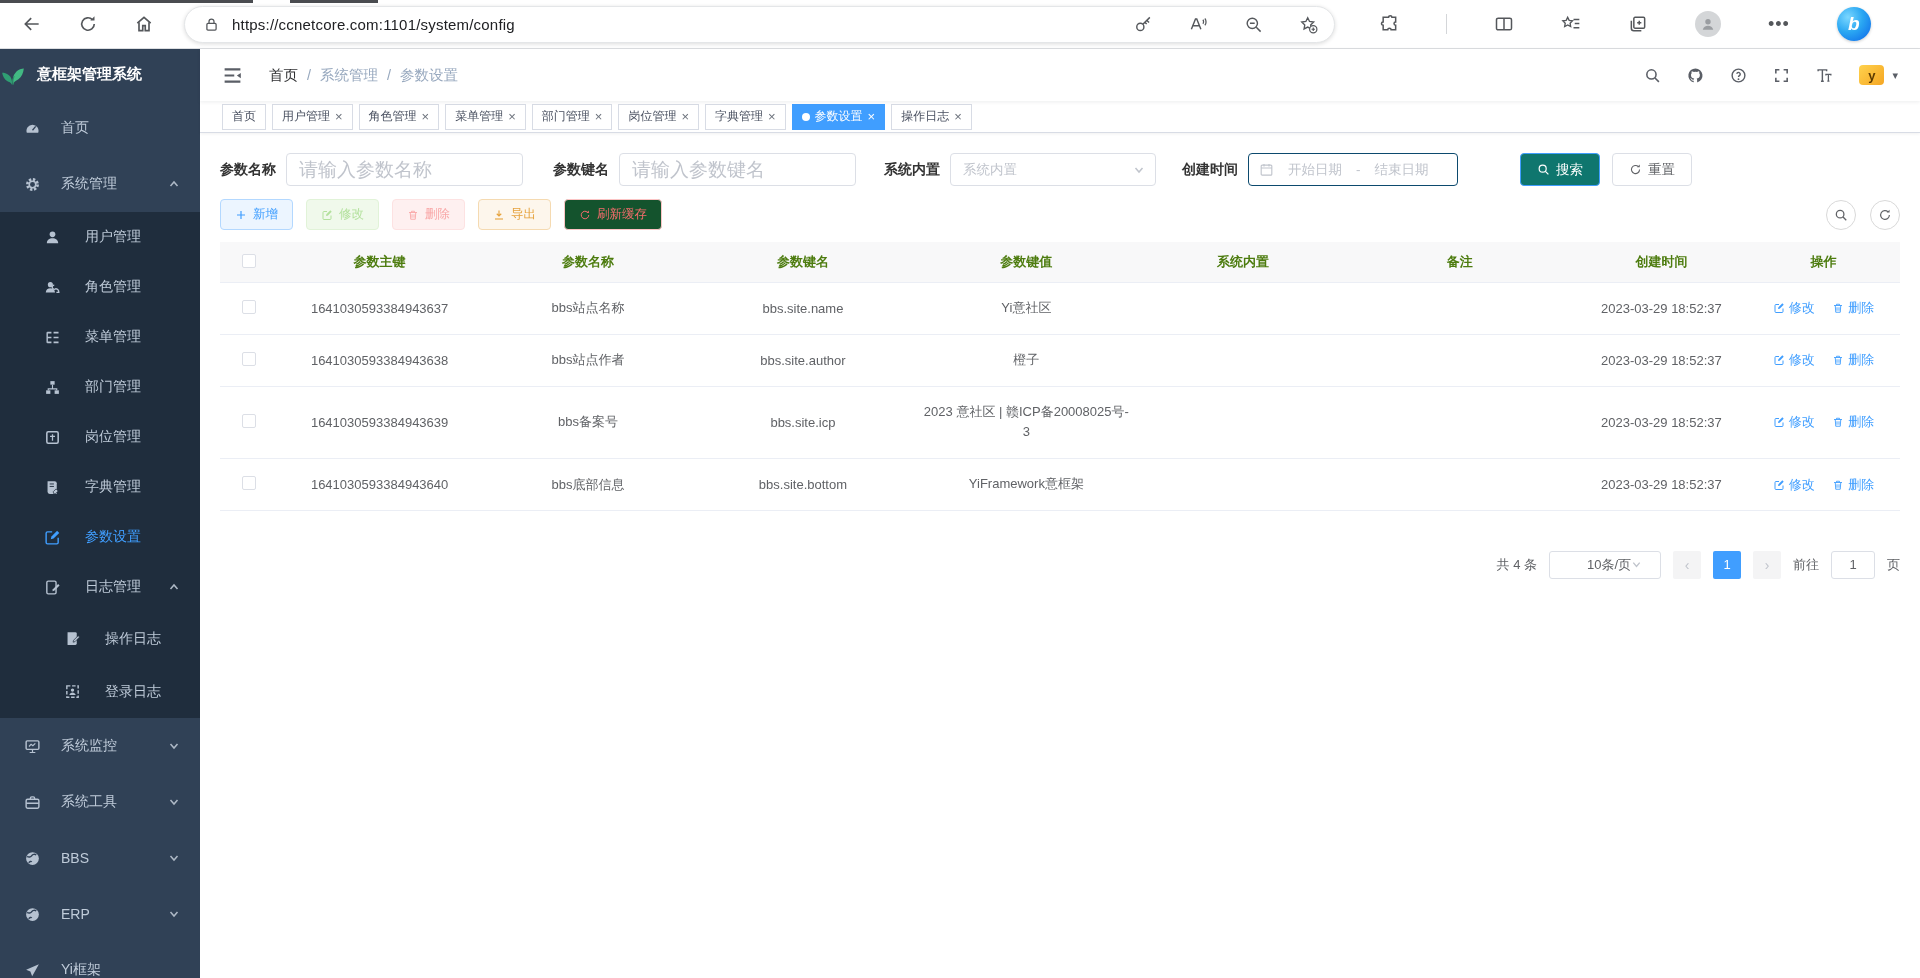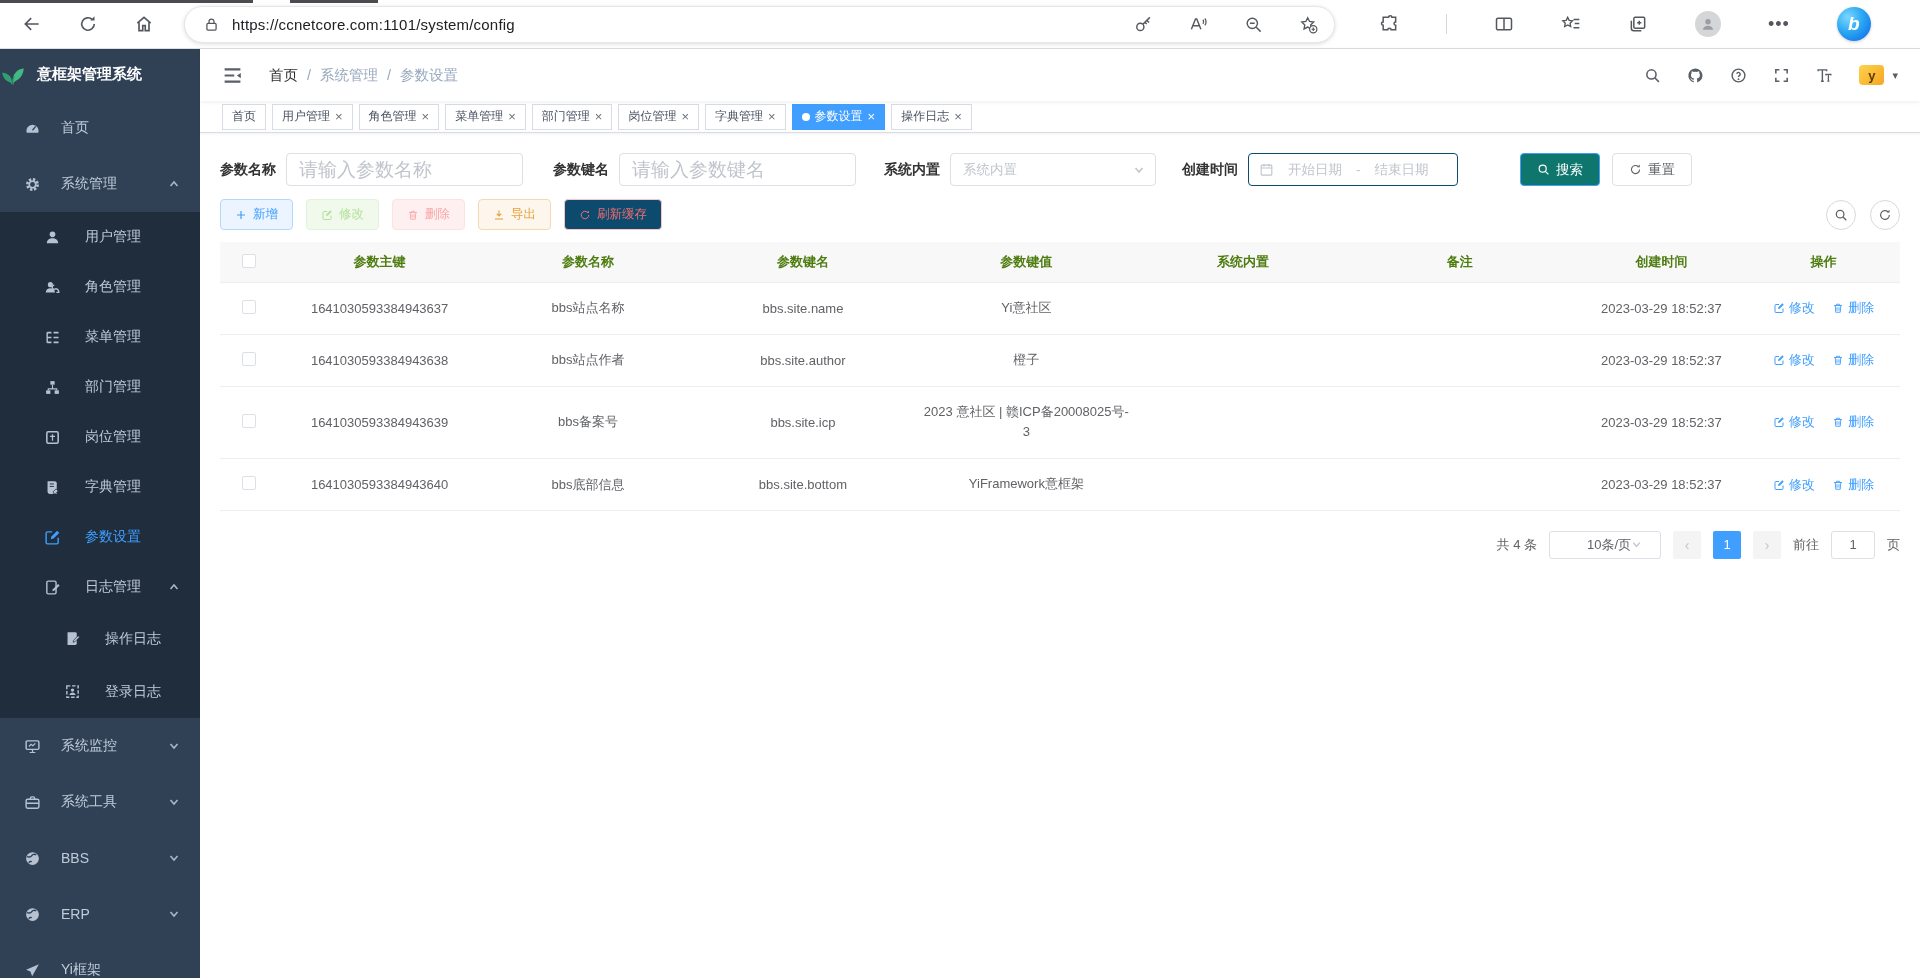--- a/index.html
+++ b/index.html
@@ -96,41 +96,41 @@
   .btn-reset { background:#fff; border-color:#dcdfe6; color:#606266; }
 
   .action-row { margin-top:13px; display:flex; align-items:center; gap:13px; }
   .abtn { height:31px; border-radius:4px; font-size:12.5px; display:inline-flex; align-items:center;
     gap:6px; padding:0 14px; cursor:pointer; border:1px solid; }
   .abtn .bi { width:12px; height:12px; }
   .b-add { background:#ecf5ff; border-color:#b3d8ff; color:#409EFF; }
   .b-edit { background:#f0f9eb; border-color:#e1f3d8; color:#b3e19d; cursor:not-allowed; }
   .b-del { background:#fef0f0; border-color:#fde2e2; color:#f9a7a7; cursor:not-allowed; }
   .b-exp { background:#fdf6ec; border-color:#f5dab1; color:#e6a23c; }
-  .b-cache { background:#0c4a6e; border-color:#fbc4c4; color:#f56c6c;text-align:right; }
+  .b-cache { background:#14532d; border-color:#fbc4c4; color:#f56c6c;text-align:right; }
   .mini-group { margin-left:auto; display:flex; gap:14px; }
   .mini-circle { width:30px; height:30px; border-radius:50%; border:1px solid #d9d9d9; background:#fff;
     display:flex; align-items:center; justify-content:center; color:#606266; cursor:pointer; }
   .mini-circle svg { width:14px; height:14px; }
 
   
   table { margin-top:12px; width:100%; border-collapse:collapse; table-layout:fixed; }
   thead th { background:#f8f8f9; color:#4d7c0f; font-size:13px; font-weight:bold; padding:11px 4px;
     border-bottom:1px solid #ebeef5; text-align:center; }
   tbody td { color:#606266; font-size:13px; padding:15px 4px; border-bottom:1px solid #ebeef5;
     text-align:center; vertical-align:middle; }
   .cbx { width:14px; height:14px; border:1px solid #dcdfe6; border-radius:2px; background:#fff;
     display:inline-block; cursor:pointer; }
   .vwrap { display:inline-block; max-width:206px; word-break:break-all; line-height:1.6; }
   .op { color:#409EFF; cursor:pointer; display:inline-flex; align-items:center; gap:4px; }
   .op + .op { margin-left:14px; }
   .op svg { width:12px; height:12px; }
 
   
-  .pager { margin-top:20px; display:flex; align-items:center; justify-content:flex-end; gap:12px;
+  .pager { margin-top:40px; display:flex; align-items:center; justify-content:flex-end; gap:12px;
     font-size:13px; color:#606266; }
   .psel { width:112px; height:28px; border:1px solid #dcdfe6; border-radius:3px; display:flex;
     align-items:center; justify-content:center; gap:0; color:#606266; cursor:pointer;padding-left:19px; }
   .psel .chevsel { width:11px; height:11px; color:#c0c4cc; }
   .pbtn { width:28px; height:28px; border-radius:2px; background:#f4f4f5; color:#c0c4cc;
     display:flex; align-items:center; justify-content:center; font-size:14px; cursor:pointer; }
   .pcur { width:28px; height:28px; border-radius:2px; background:#409EFF; color:#fff;
     display:flex; align-items:center; justify-content:center; font-size:13px; cursor:pointer; }
   .pjump { width:44px; height:28px; border:1px solid #dcdfe6; border-radius:3px; text-align:center;
     font-size:13px; color:#606266; outline:none; font-family:inherit; }

